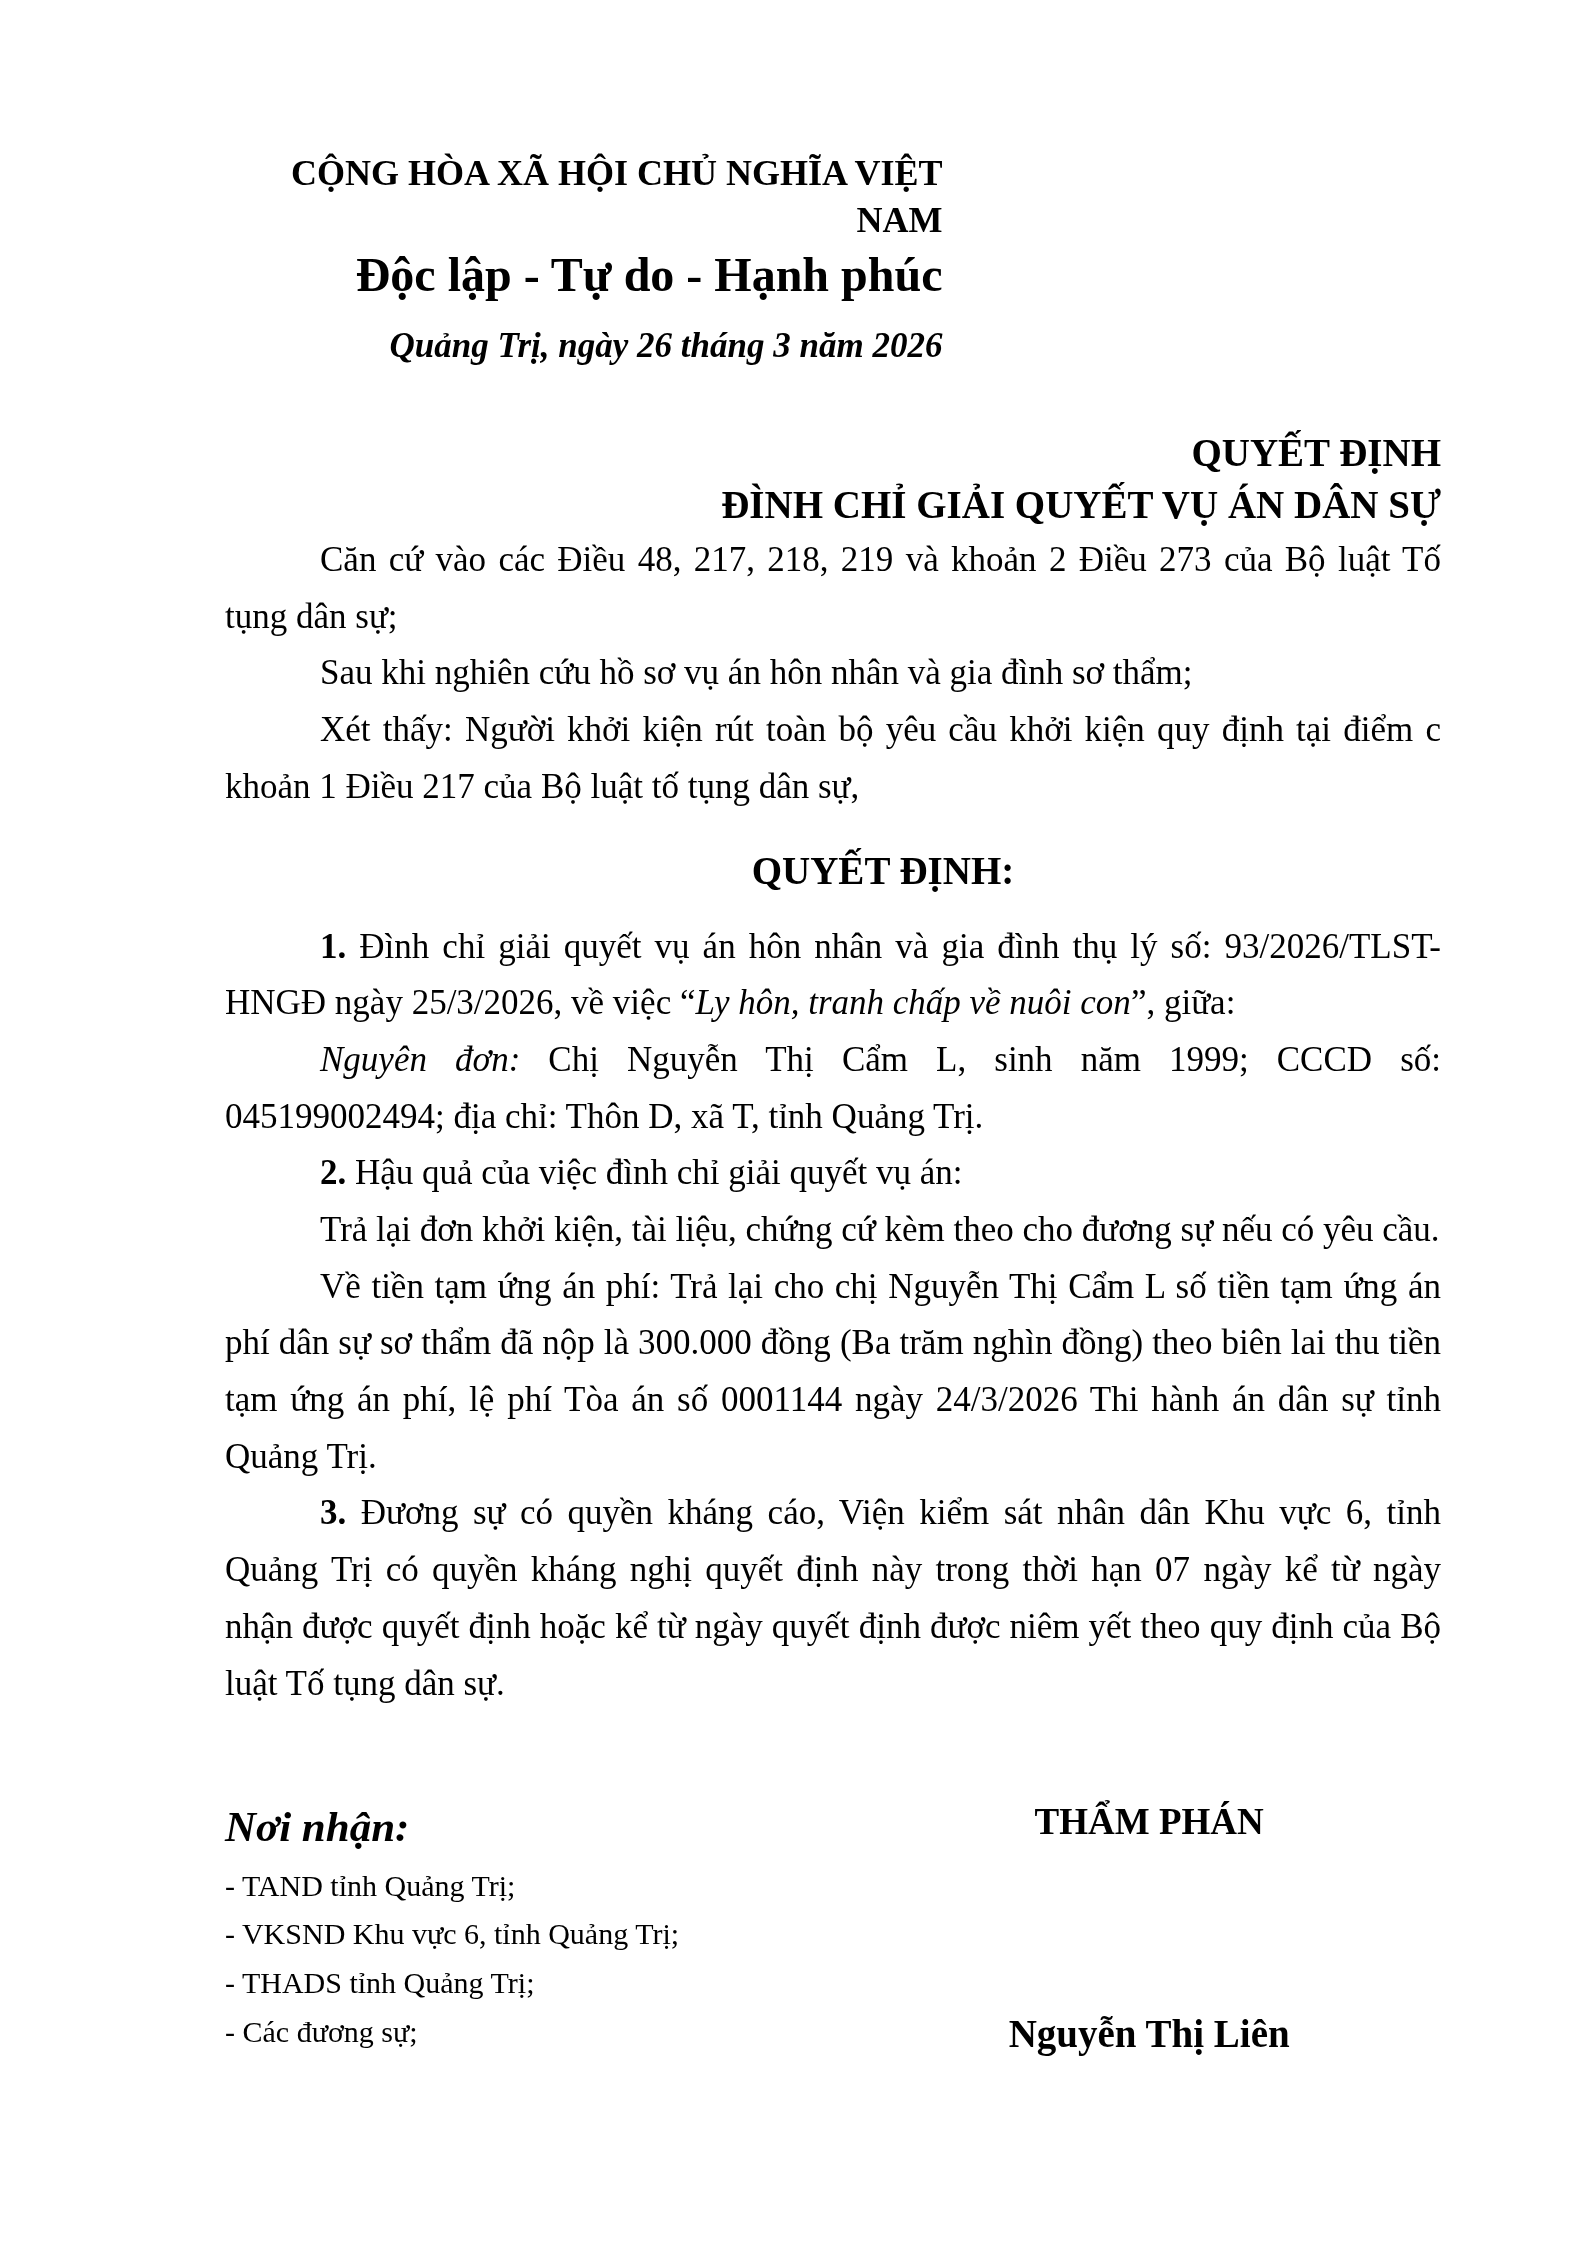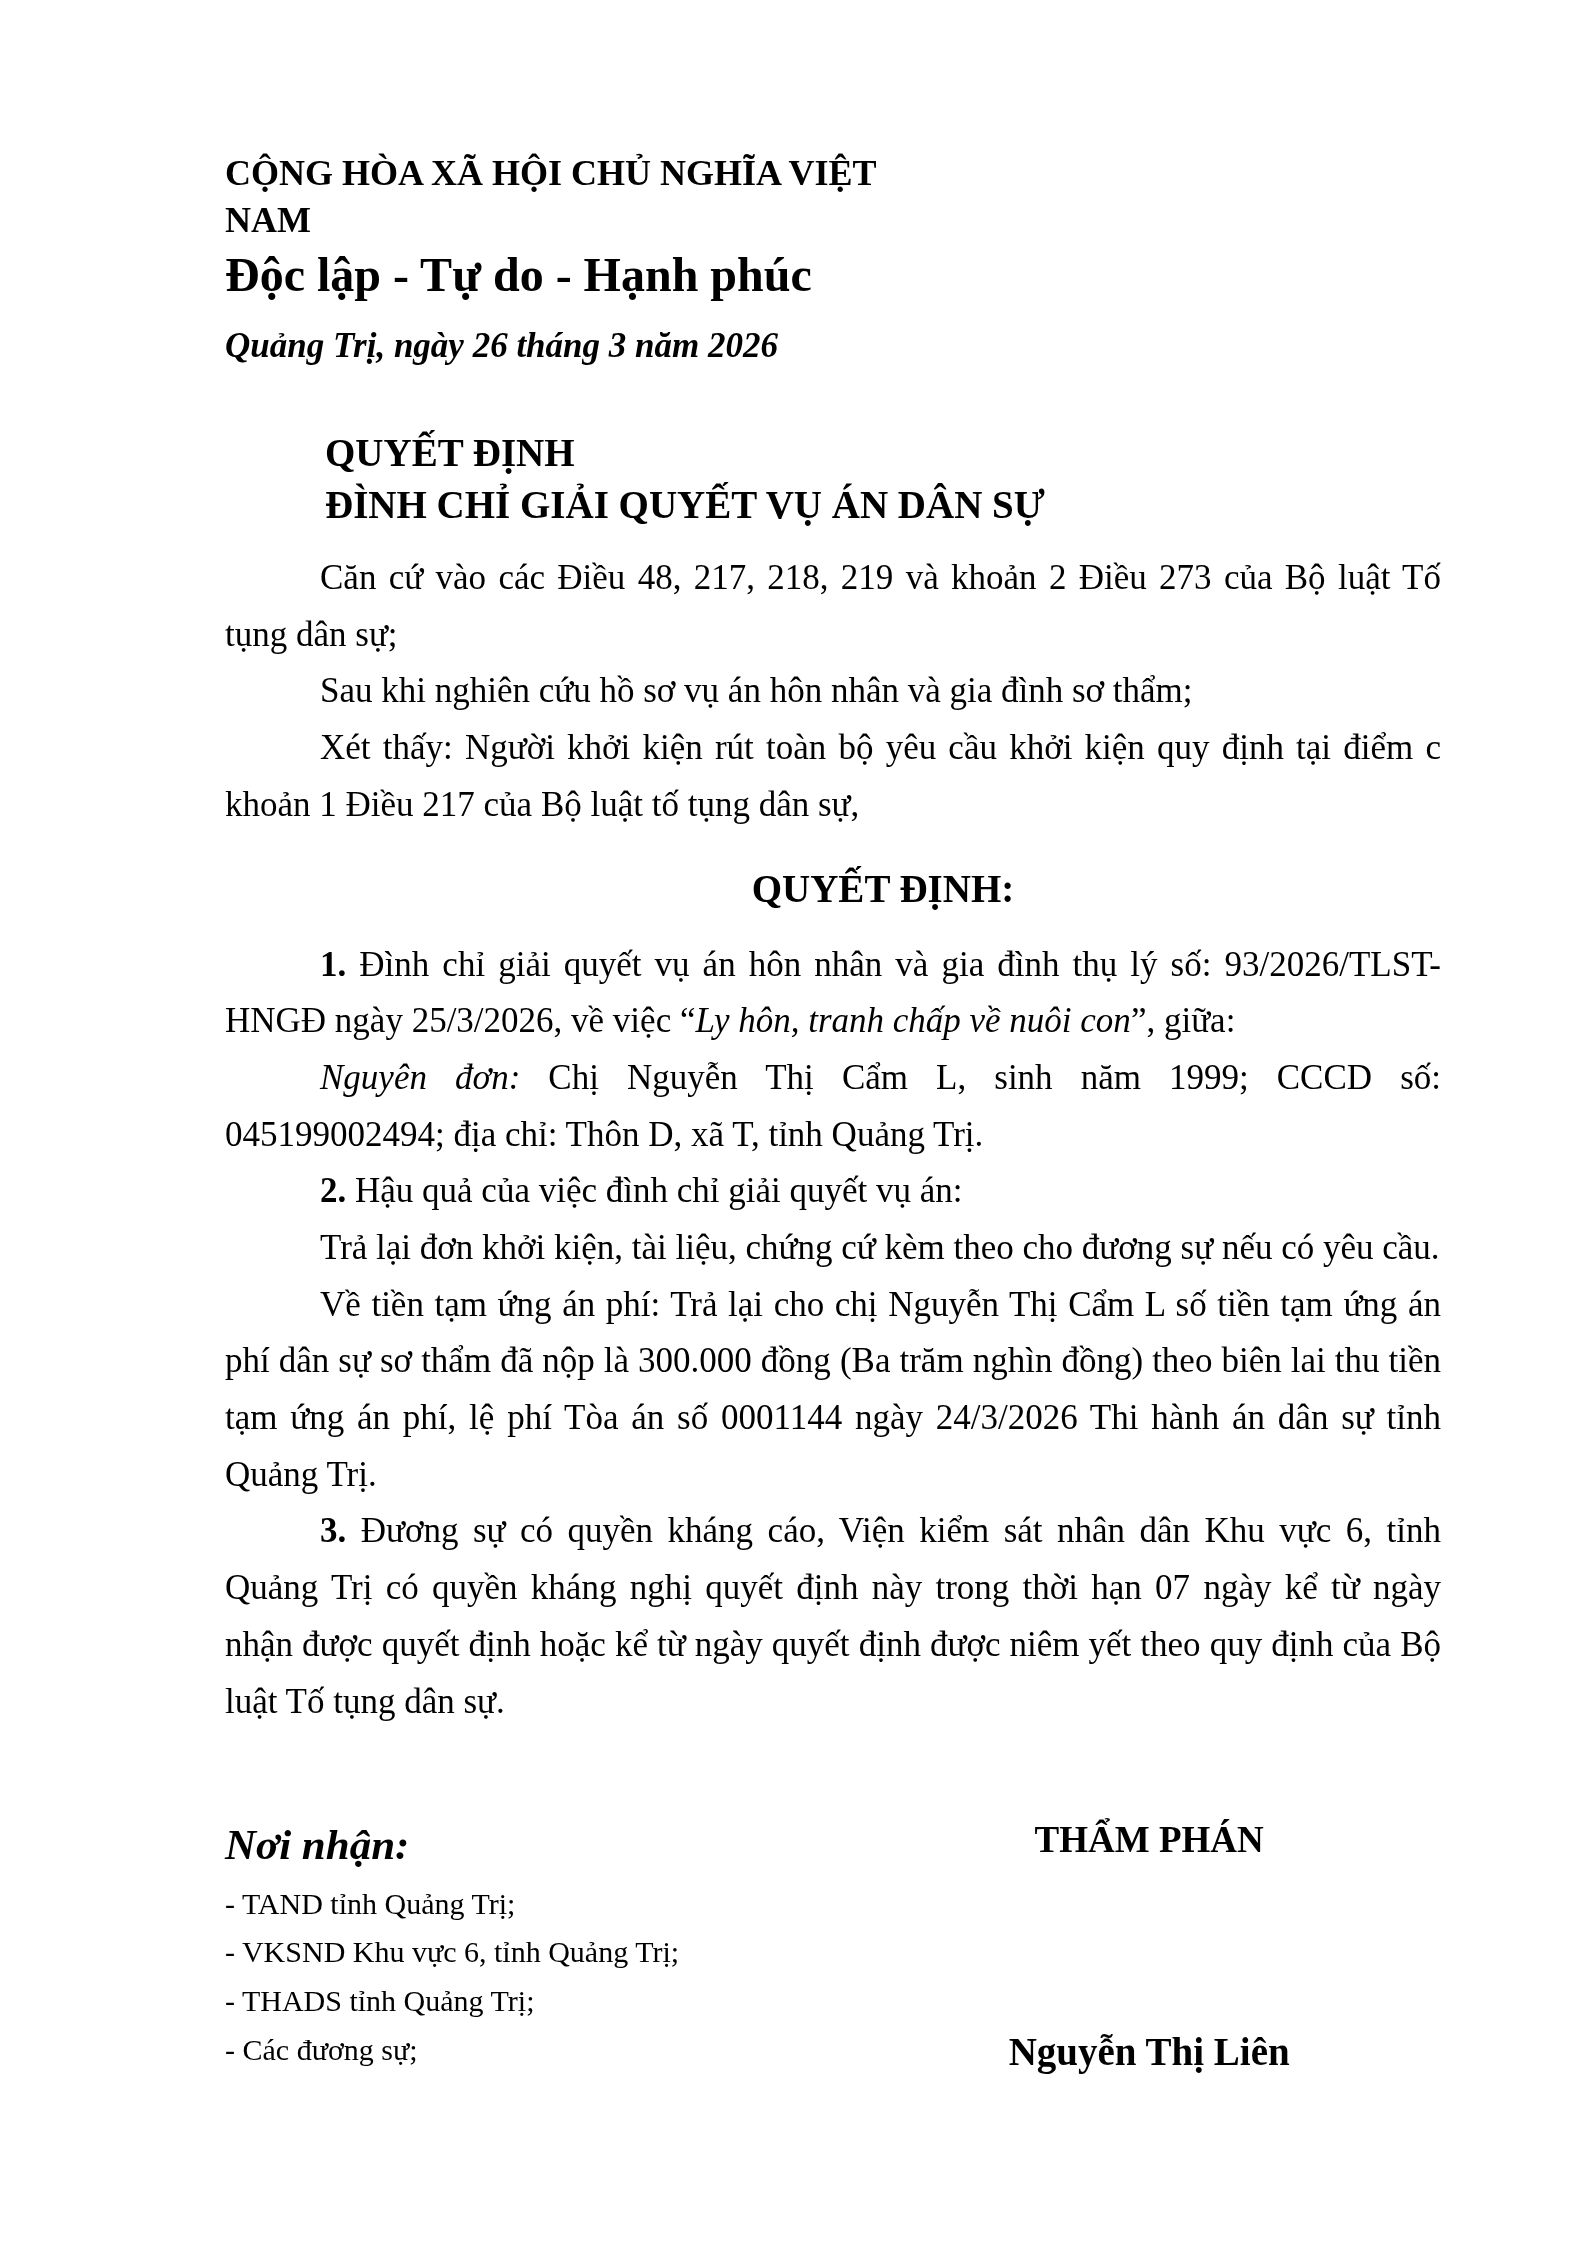--- a/index.html
+++ b/index.html
@@ -24,21 +24,21 @@
   .hdr {
     display: flex;
     width: 100%;
   }
   .hdr-left {
     width: 41%;
     text-align: center;
   }
   .hdr-right {
     width: 59%;
-    text-align: left;
+    text-align: right;
   }
   .hdr-bold {
     font-weight: bold;
     font-size: 36px;
     line-height: 1.3;
   }
   .hdr-bold-big {
     font-weight: bold;
     font-size: 48px;
     line-height: 1.3;
@@ -48,24 +48,23 @@
     margin-top: 14px;
   }
   .place-date {
     font-style: italic;
     font-size: 35px;
     margin-top: 12px;
     font-weight: bold;
   }
   
   .title-block {
-    text-align: left;
+    text-align: right;
     padding-left: 100px;
     margin-top: 52px;
-    margin-bottom: 18px;
   }
   .title-line {
     font-weight: bold;
     font-size: 39px;
     line-height: 1.35;
   }
   
   .para {
     margin: 0;
     text-align: justify;

